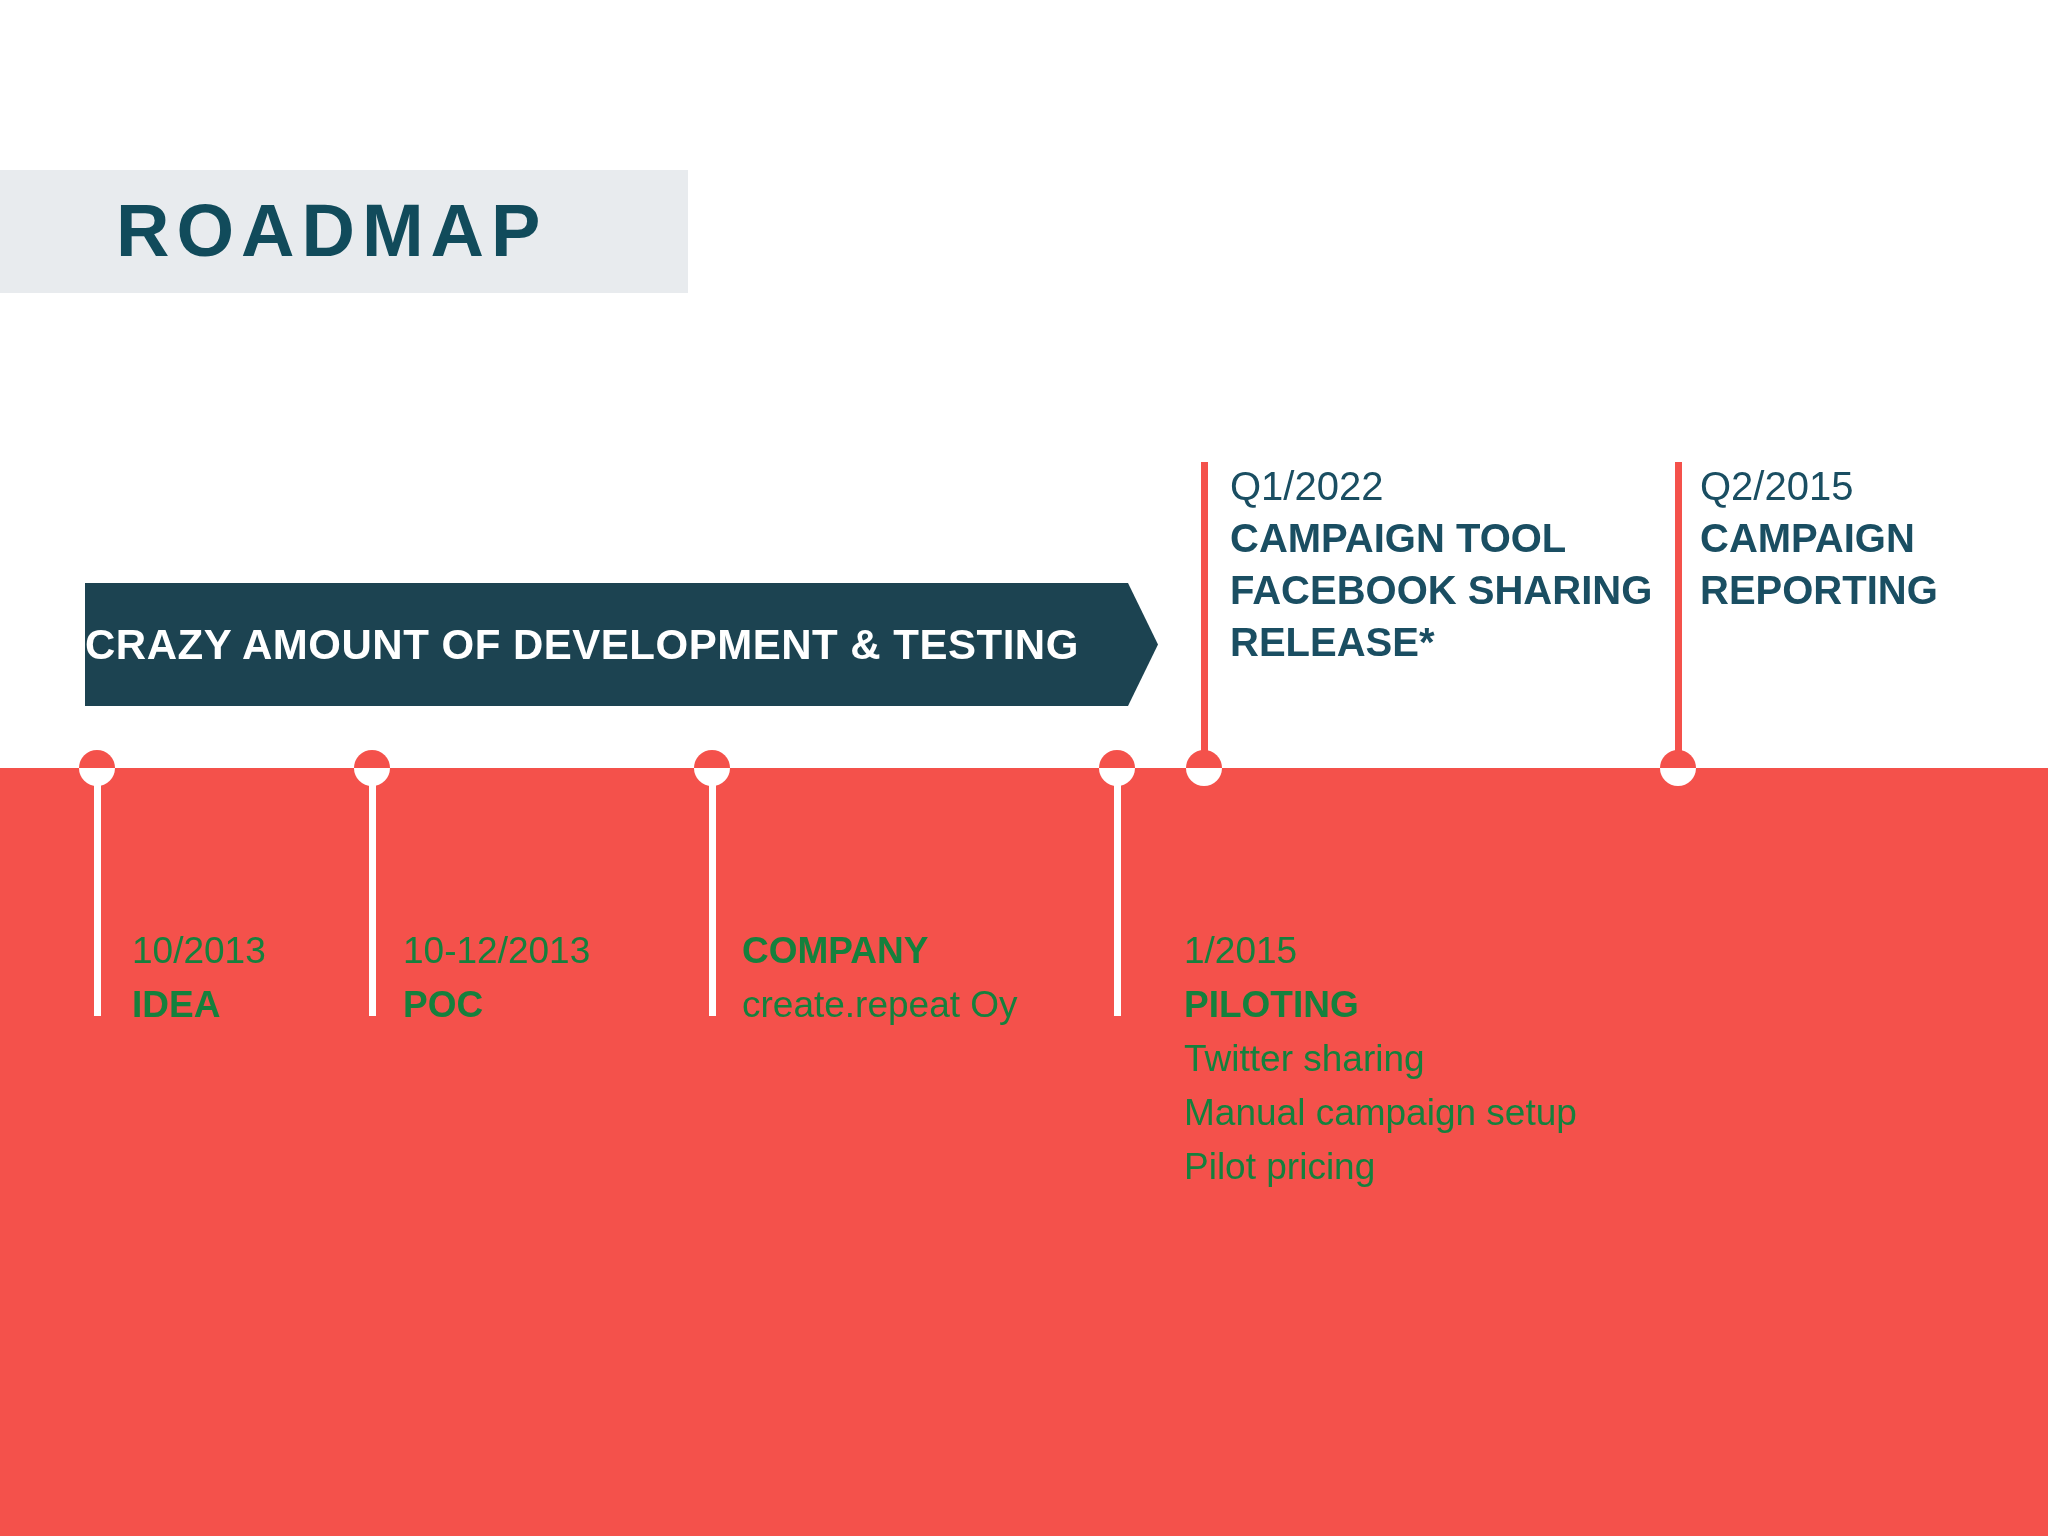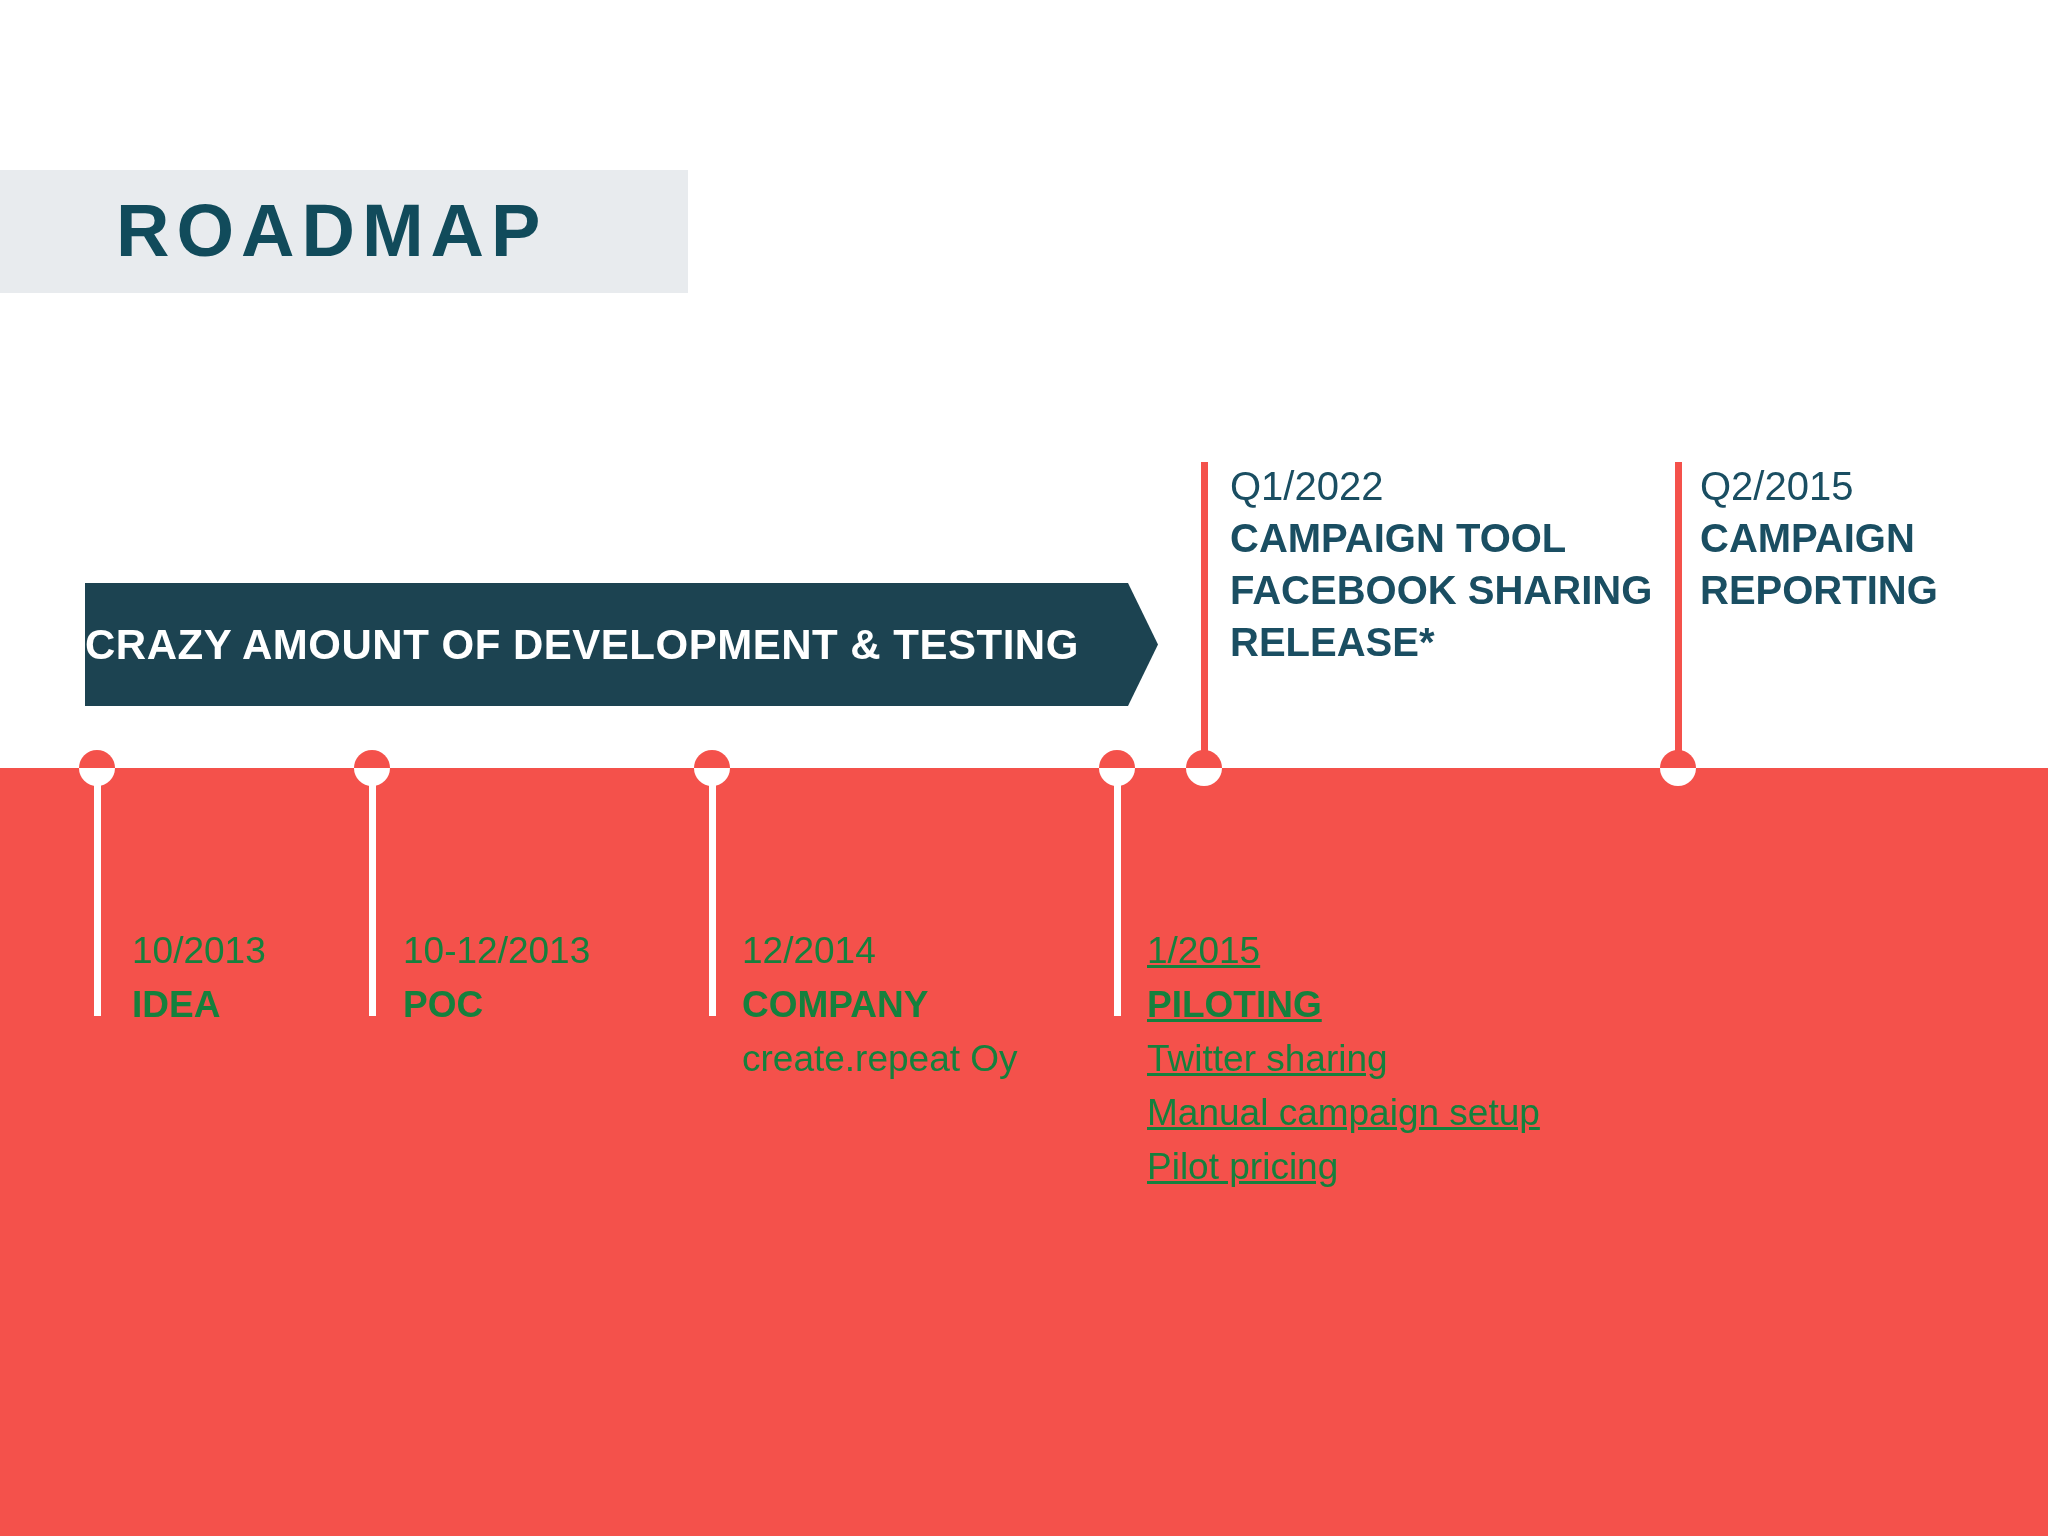--- a/index.html
+++ b/index.html
@@ -64,21 +64,21 @@
   .m-text.below{top:924px;color:#15803d;font-size:37px;line-height:54px;}
   .m-text.above{top:460px;color:#1a4e62;font-size:40px;line-height:52px;}
   .m-date{font-weight:normal;}
   .m-title{font-weight:bold;}
   .m-detail{font-weight:normal;}
 
   
   .m1 .m-line{left:94px;}  .m1 .m-dot{left:79px;}   .m1 .m-text{left:132px;}
   .m2 .m-line{left:369px;} .m2 .m-dot{left:354px;}  .m2 .m-text{left:403px;}
   .m3 .m-line{left:709px;} .m3 .m-dot{left:694px;}  .m3 .m-text{left:742px;}
-  .m4 .m-line{left:1114px;}.m4 .m-dot{left:1099px;} .m4 .m-text{left:1147px;text-decoration:underline;}
+  .m4 .m-line{left:1114px;}.m4 .m-dot{left:1099px;} .m4 .m-text{left:1184px;}
   .m5 .m-line{left:1201px;}.m5 .m-dot{left:1186px;} .m5 .m-text{left:1230px;}
   .m6 .m-line{left:1675px;}.m6 .m-dot{left:1660px;} .m6 .m-text{left:1700px;}
 </style>
 </head>
 <body>
 
 <div class="stage">
 
   <div class="red-band"></div>
 
@@ -105,21 +105,20 @@
     <div class="m-text below">
       <div class="m-date">10-12/2013</div>
       <div class="m-title">POC</div>
     </div>
   </div>
 
   <div class="m3">
     <div class="m-line white"></div>
     <div class="m-dot"></div>
     <div class="m-text below">
-      <div class="m-date">12/2014</div>
       <div class="m-title">COMPANY</div>
       <div class="m-detail">create.repeat Oy</div>
     </div>
   </div>
 
   <div class="m4">
     <div class="m-line white"></div>
     <div class="m-dot"></div>
     <div class="m-text below">
       <div class="m-date">1/2015</div>

